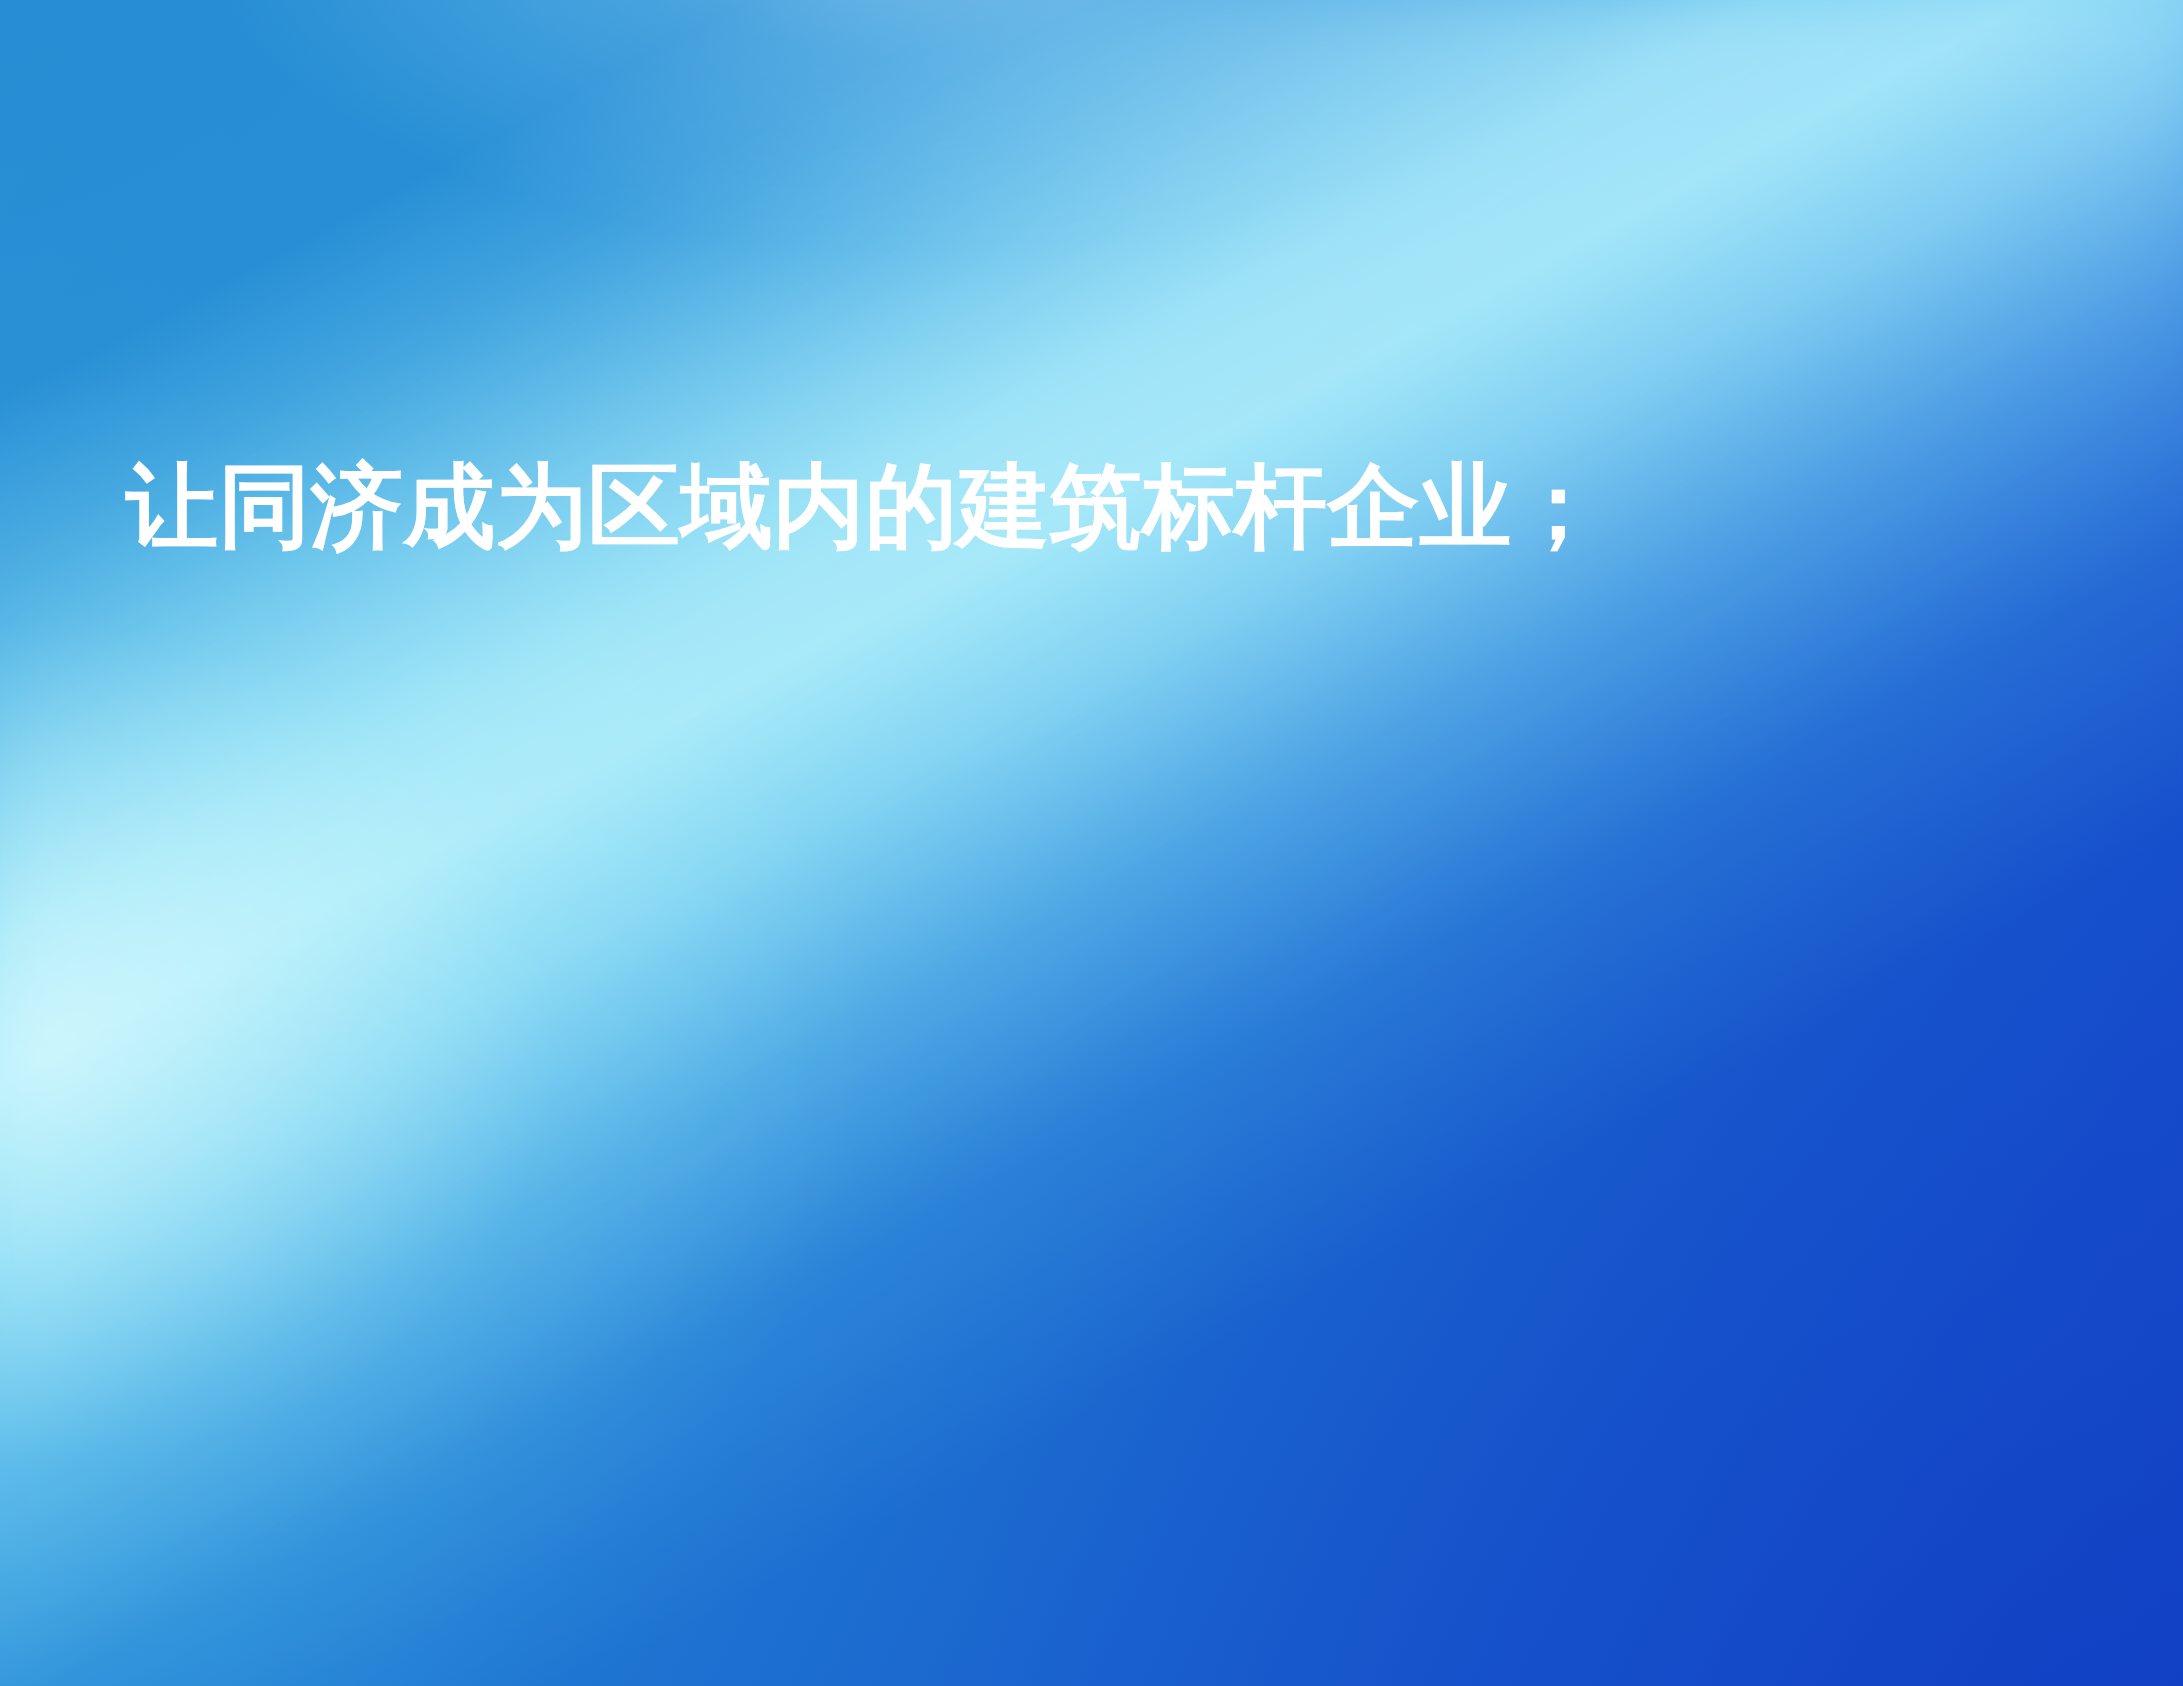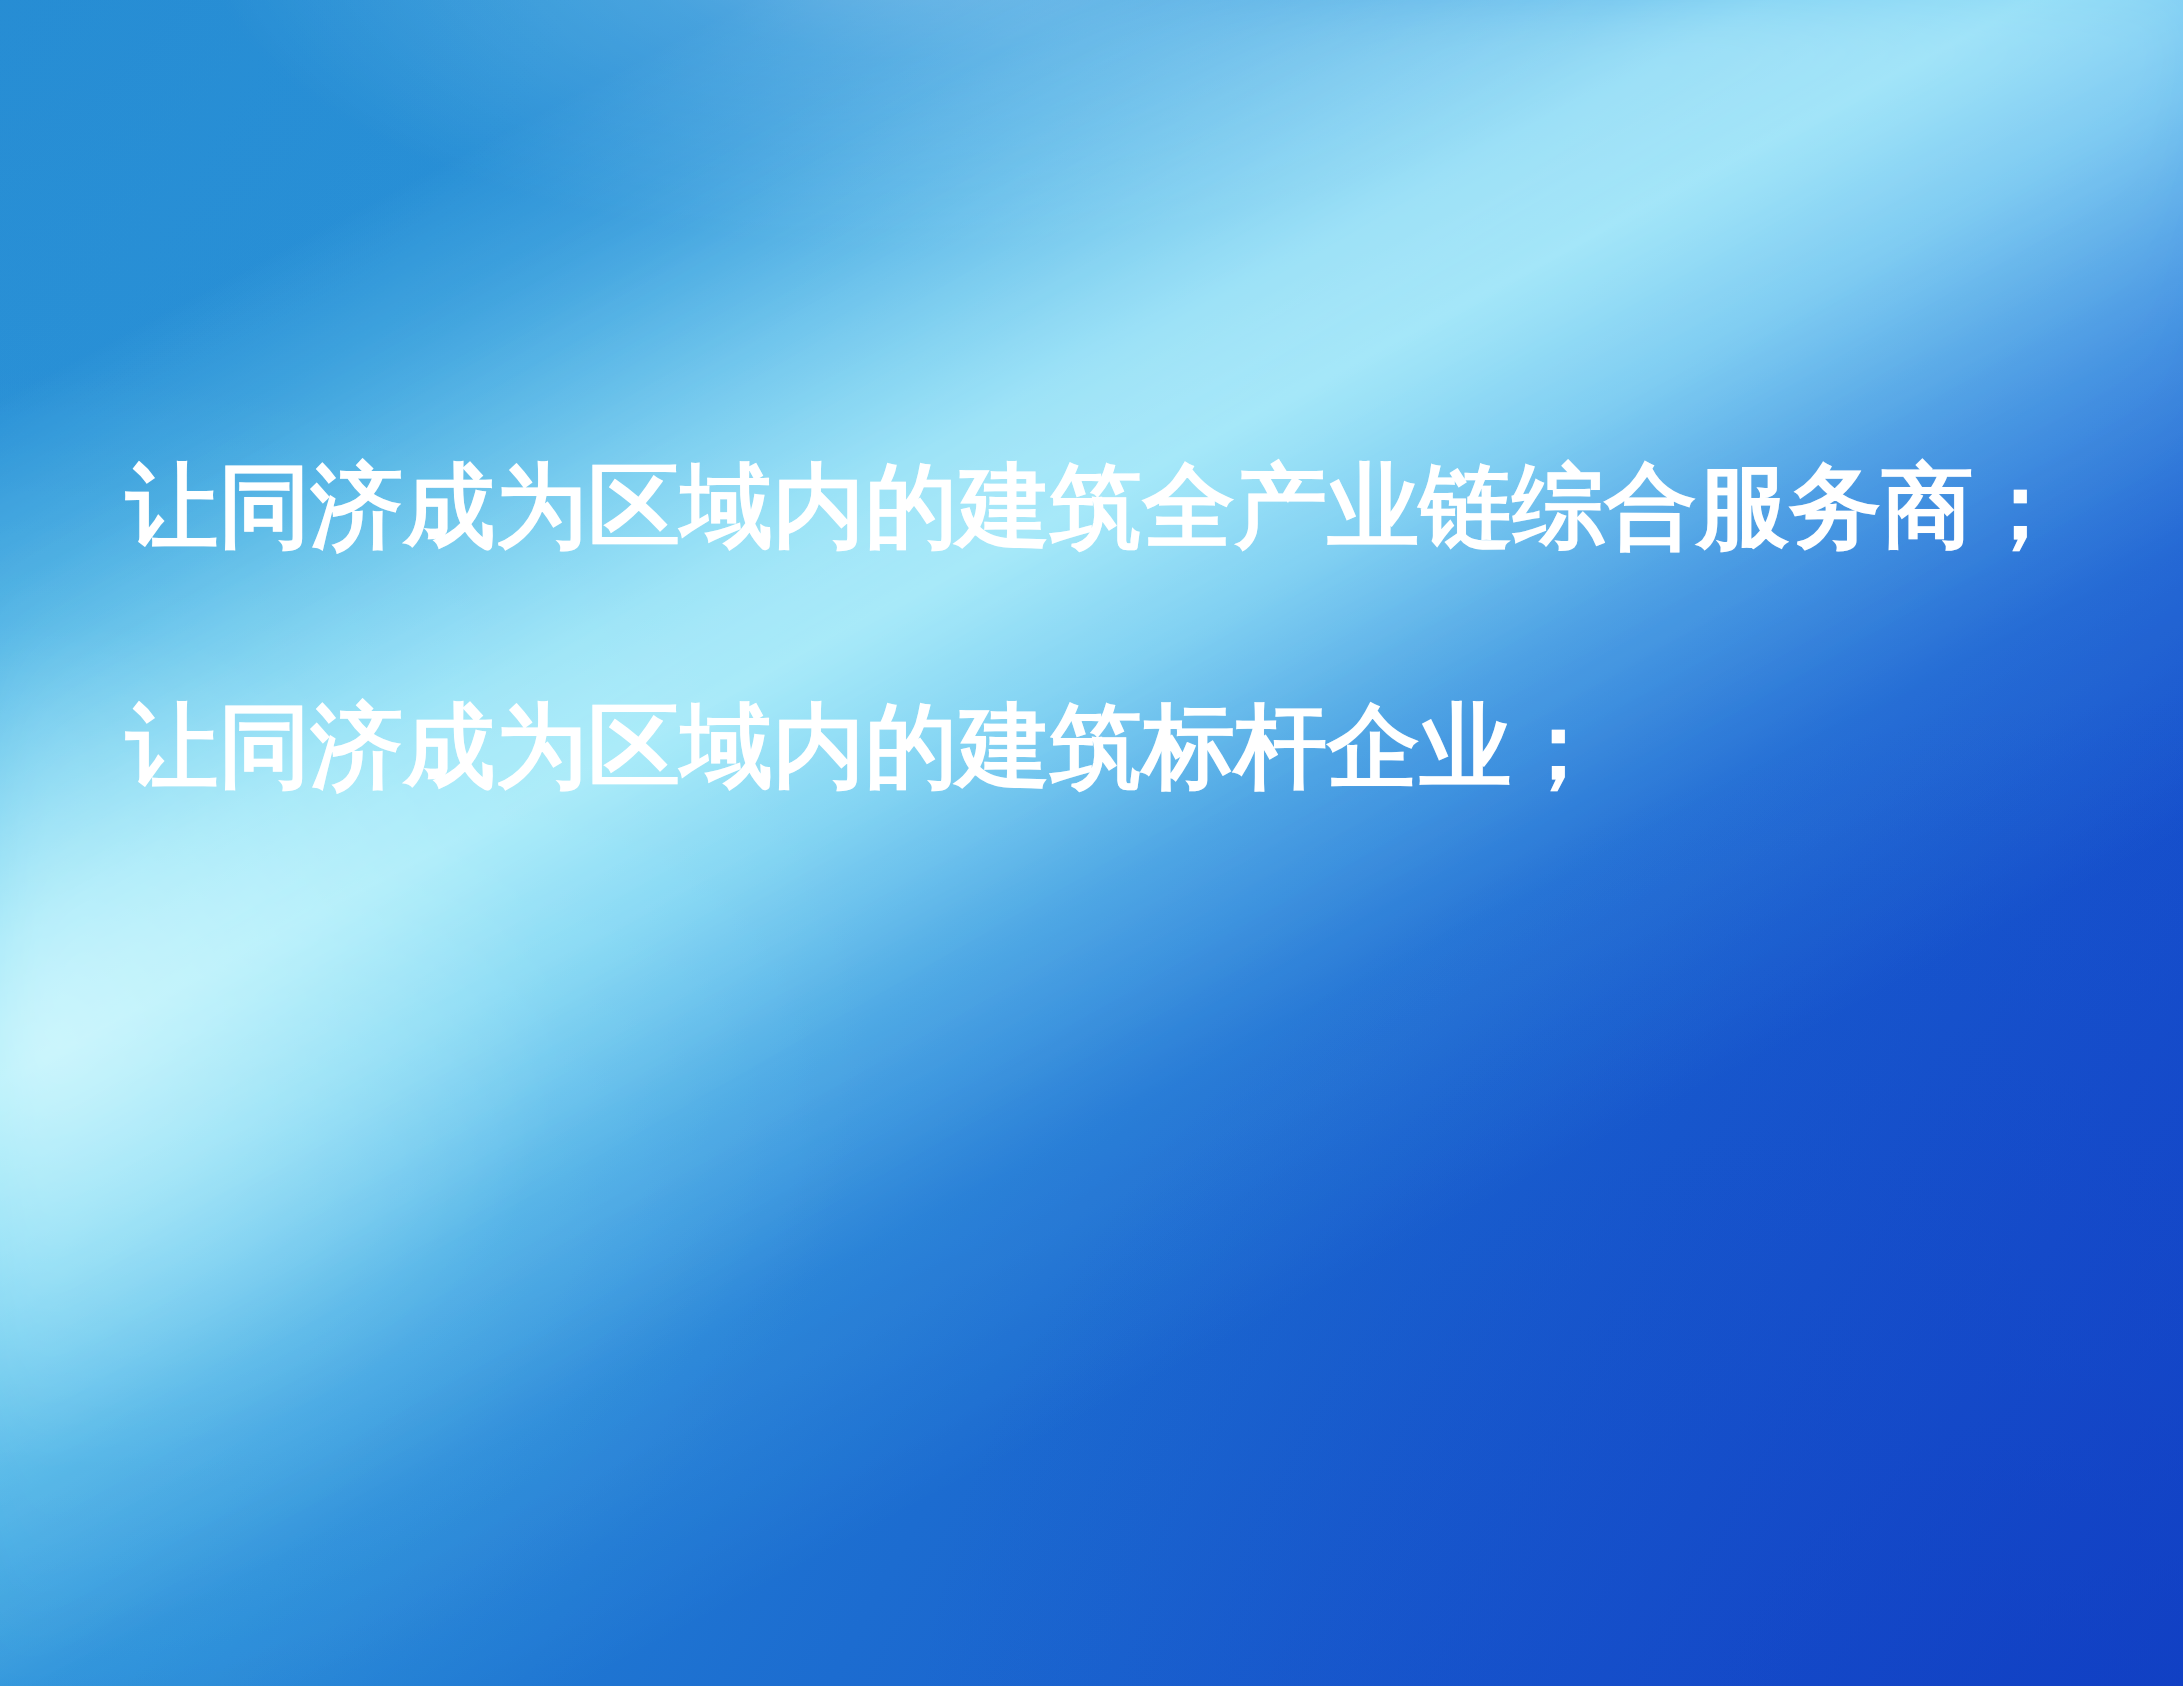--- a/index.html
+++ b/index.html
@@ -130,18 +130,17 @@
 
   <div class="bg-layer bg-deep"></div>
   <div class="bg-layer bg-tl"></div>
   <div class="bg-layer bg-band"></div>
   <div class="bg-layer bg-band2"></div>
   <div class="bg-layer bg-leftglow"></div>
   <div class="bg-layer bg-topglow"></div>
   <div class="bg-layer bg-corner"></div>
 
   <div id="text-block">
-    <p class="tagline">让同济成为区域内的建筑全产业链综合服务商；</p>
     <p class="tagline">让同济成为区域内的建筑标杆企业；</p>
   </div>
 
 </div>
 
 
 </body></html>

